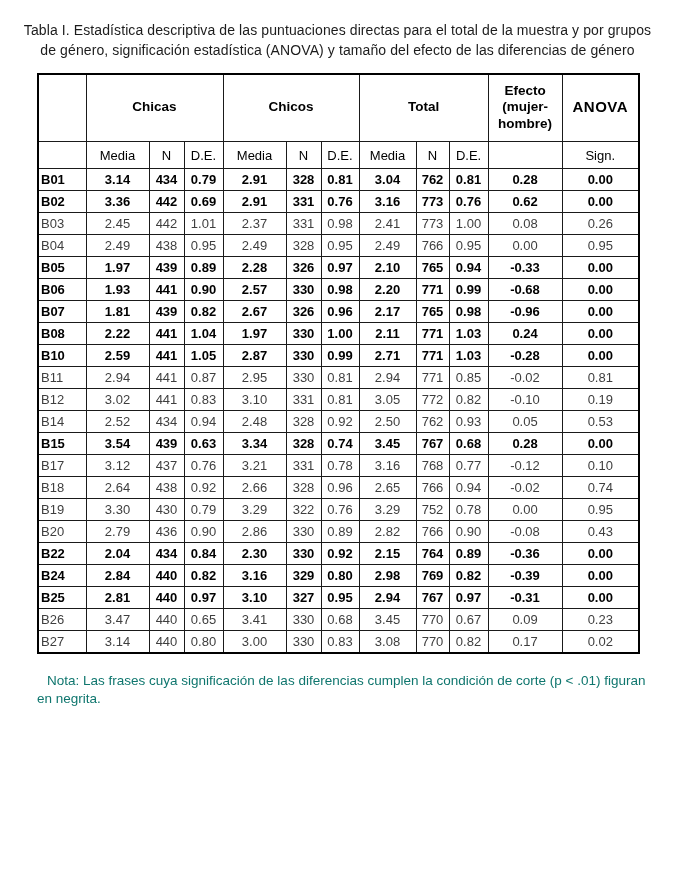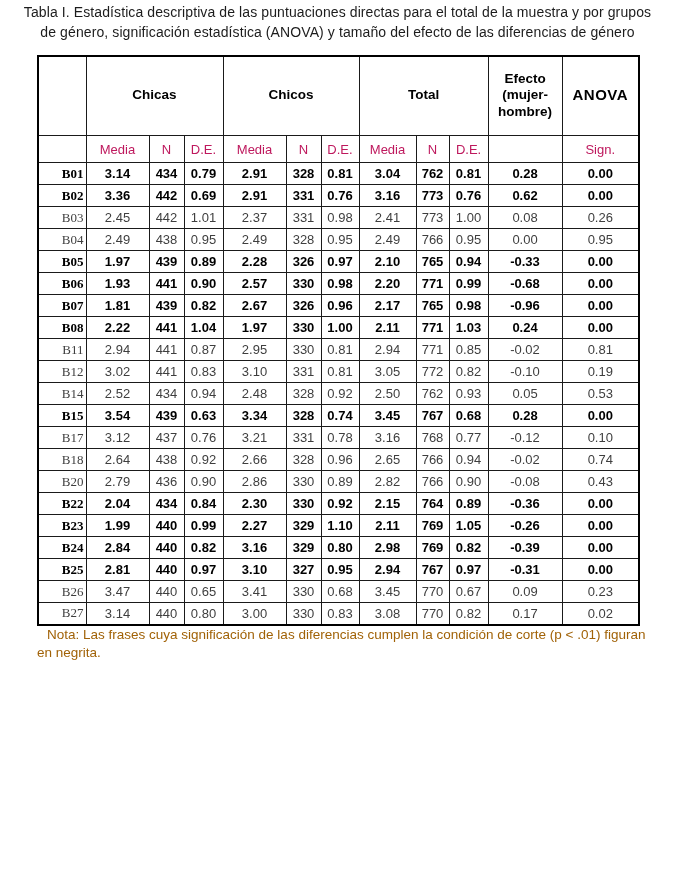--- a/index.html
+++ b/index.html
@@ -7,21 +7,21 @@
     margin: 0;
     padding: 0;
     background: #ffffff;
     width: 675px;
     font-family: "Liberation Sans", sans-serif;
     color: #1a1a1a;
   }
   .page {
     width: 675px;
     height: 874px;
-    padding-top: 2px;
+    padding-top: 20px;
     overflow: hidden;
   }
   .caption {
     text-align: center;
     font-size: 14px;
     line-height: 1.45;
     color: #1c1c1c;
     margin: 0 14px 12px 14px;
     letter-spacing: 0.1px;
   }
@@ -33,21 +33,21 @@
     border: 2px solid #000;
   }
   table.stats th,
   table.stats td {
     border: 1px solid #1a1a1a;
     padding: 0 2px;
     overflow: hidden;
   }
   
   tr.group-row th {
-    height: 80px;
+    height: 68px;
     font-size: 13.5px;
     font-weight: bold;
     text-align: center;
     vertical-align: middle;
     color: #000;
     line-height: 1.25;
   }
   tr.group-row th.anova-head {
     font-size: 15px;
     font-weight: bold;
@@ -56,44 +56,43 @@
   tr.group-row th.effect-head {
     padding: 0 6px;
   }
   
   tr.sub-row th {
     height: 27px;
     font-size: 13px;
     font-weight: normal;
     text-align: center;
     vertical-align: middle;
-    color: #be185d;
+    color: #000000;
   }
   
   tbody td {
     height: 22px;
     font-size: 13px;
     text-align: center;
     vertical-align: middle;
     color: #3e3e3e;
   }
   tbody td.row-label {
-    text-align: right;
+    text-align: left;
     padding-left: 2px;
-    font-family: Liberation Serif, serif;
   }
   tbody tr.bold td {
     font-weight: bold;
     color: #000;
   }
   .note {
-    margin: 0 18px 0 37px;
+    margin: 18px 18px 0 37px;
     font-size: 13.5px;
     line-height: 1.4;
-    color: #a16207;
+    color: #0f766e;
     text-indent: 10px;
   }
 </style>
 </head>
 <body>
 
 <div class="page">
   <div class="caption">Tabla I. Estadística descriptiva de las puntuaciones directas para el total de la muestra y por grupos de género, significación estadística (ANOVA) y tamaño del efecto de las diferencias de género</div>
 
   <table class="stats">
@@ -241,20 +240,34 @@
           <td>1.04</td>
           <td>1.97</td>
           <td>330</td>
           <td>1.00</td>
           <td>2.11</td>
           <td>771</td>
           <td>1.03</td>
           <td>0.24</td>
           <td>0.00</td>
         </tr>
+        <tr class="bold">
+          <td class="row-label">B10</td>
+          <td>2.59</td>
+          <td>441</td>
+          <td>1.05</td>
+          <td>2.87</td>
+          <td>330</td>
+          <td>0.99</td>
+          <td>2.71</td>
+          <td>771</td>
+          <td>1.03</td>
+          <td>-0.28</td>
+          <td>0.00</td>
+        </tr>
         <tr>
           <td class="row-label">B11</td>
           <td>2.94</td>
           <td>441</td>
           <td>0.87</td>
           <td>2.95</td>
           <td>330</td>
           <td>0.81</td>
           <td>2.94</td>
           <td>771</td>
@@ -326,20 +339,34 @@
           <td>2.66</td>
           <td>328</td>
           <td>0.96</td>
           <td>2.65</td>
           <td>766</td>
           <td>0.94</td>
           <td>-0.02</td>
           <td>0.74</td>
         </tr>
         <tr>
+          <td class="row-label">B19</td>
+          <td>3.30</td>
+          <td>430</td>
+          <td>0.79</td>
+          <td>3.29</td>
+          <td>322</td>
+          <td>0.76</td>
+          <td>3.29</td>
+          <td>752</td>
+          <td>0.78</td>
+          <td>0.00</td>
+          <td>0.95</td>
+        </tr>
+        <tr>
           <td class="row-label">B20</td>
           <td>2.79</td>
           <td>436</td>
           <td>0.90</td>
           <td>2.86</td>
           <td>330</td>
           <td>0.89</td>
           <td>2.82</td>
           <td>766</td>
           <td>0.90</td>
@@ -351,34 +378,20 @@
           <td>2.04</td>
           <td>434</td>
           <td>0.84</td>
           <td>2.30</td>
           <td>330</td>
           <td>0.92</td>
           <td>2.15</td>
           <td>764</td>
           <td>0.89</td>
           <td>-0.36</td>
-          <td>0.00</td>
-        </tr>
-        <tr class="bold">
-          <td class="row-label">B23</td>
-          <td>1.99</td>
-          <td>440</td>
-          <td>0.99</td>
-          <td>2.27</td>
-          <td>329</td>
-          <td>1.10</td>
-          <td>2.11</td>
-          <td>769</td>
-          <td>1.05</td>
-          <td>-0.26</td>
           <td>0.00</td>
         </tr>
         <tr class="bold">
           <td class="row-label">B24</td>
           <td>2.84</td>
           <td>440</td>
           <td>0.82</td>
           <td>3.16</td>
           <td>329</td>
           <td>0.80</td>

